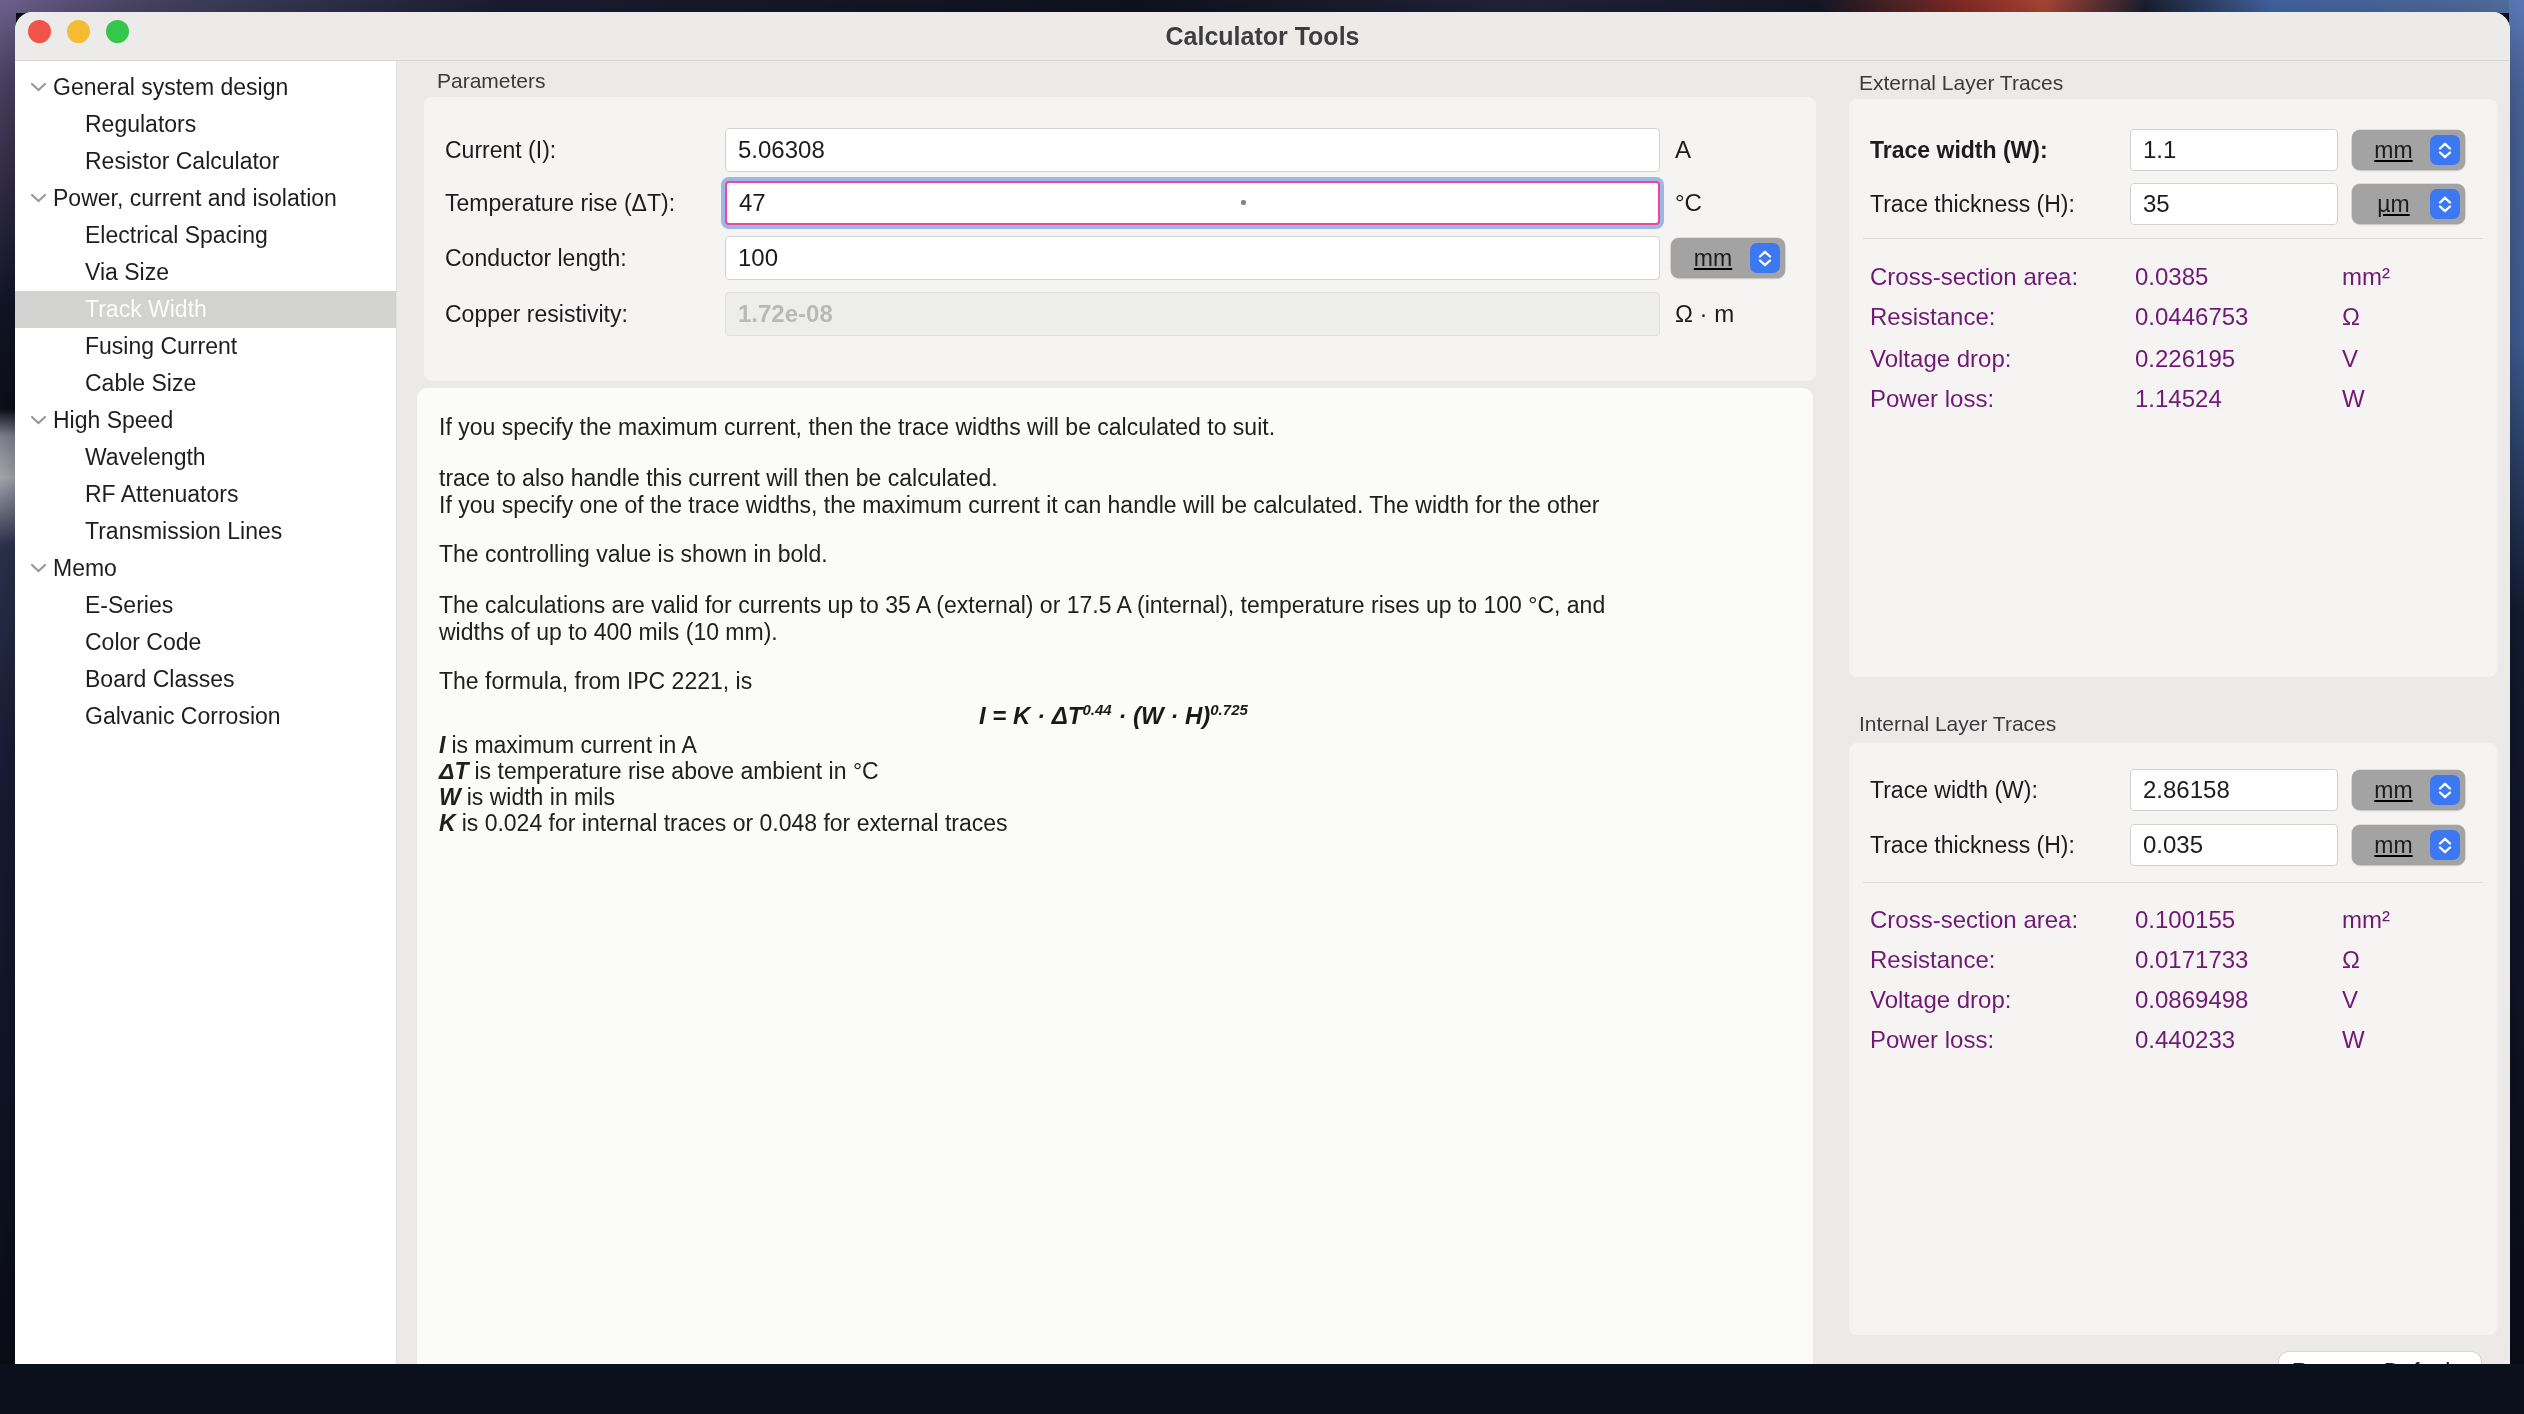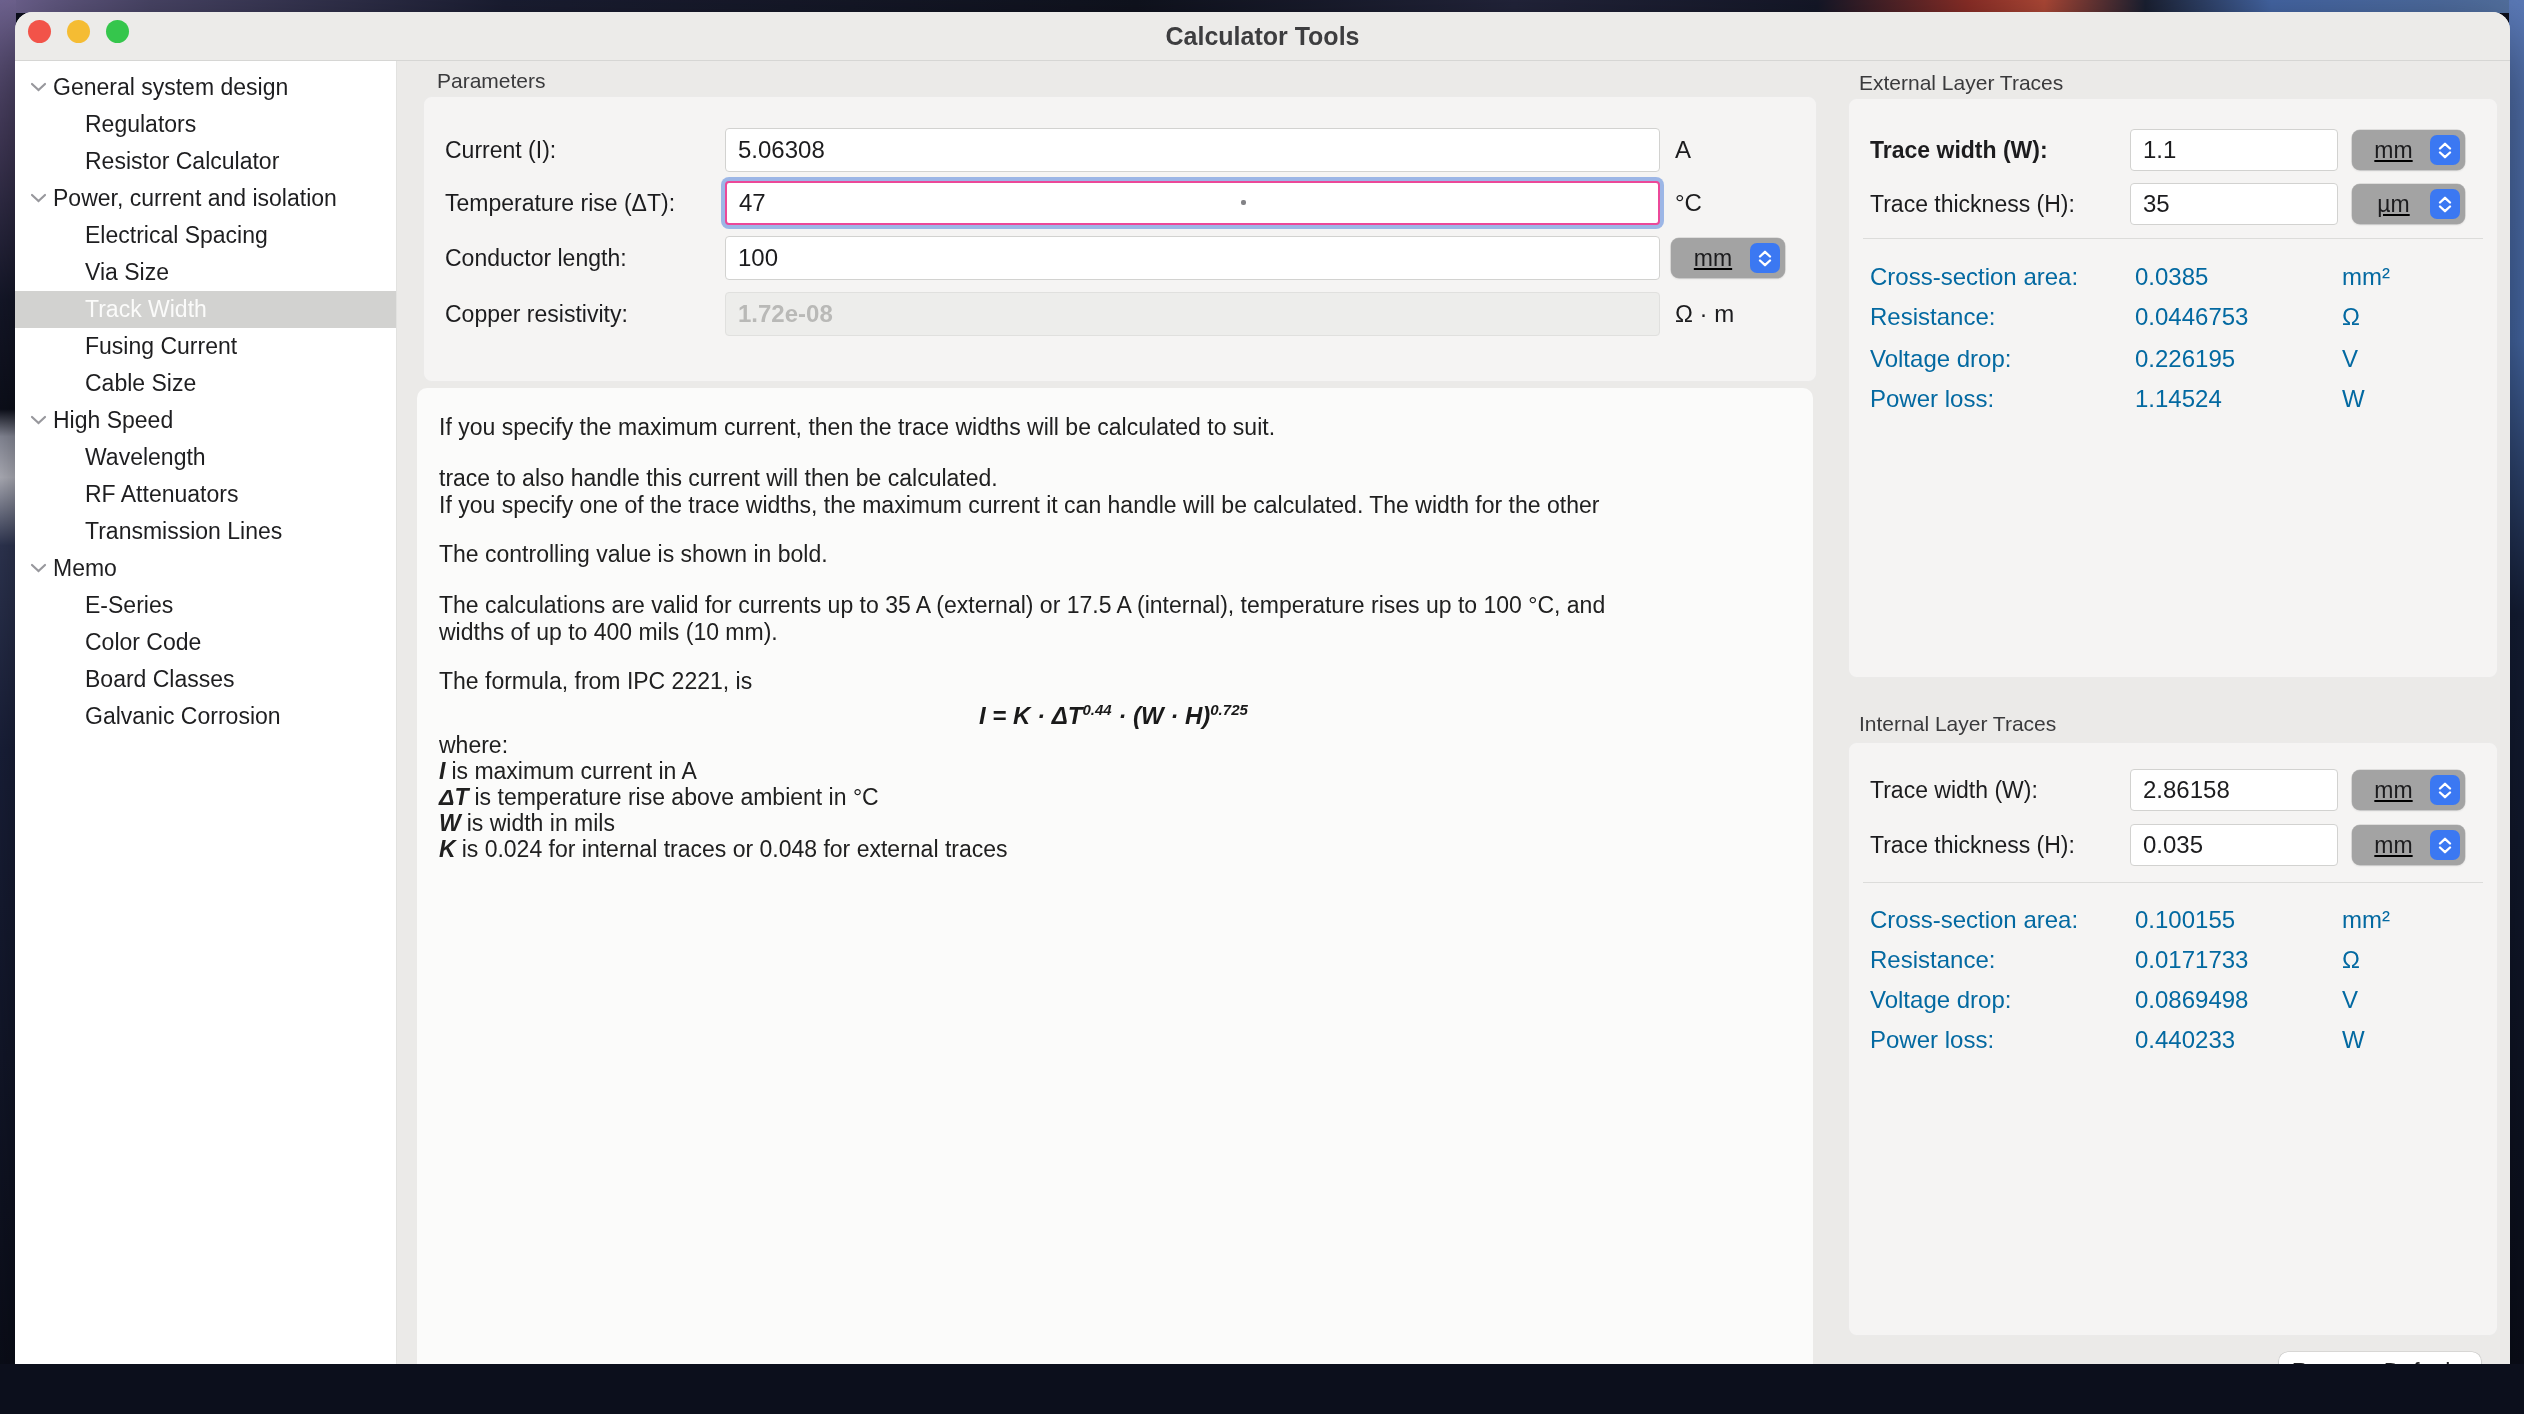--- a/index.html
+++ b/index.html
@@ -40,21 +40,21 @@
   .tinput.small{height:42px;}
   .tinput.focused{border:2px solid #ec4899;box-shadow:0 0 0 4px rgba(125,162,226,.75);}
   .tinput.disabled{background:#ededeb;color:#b9b9b7;border-color:#e0e0de;}
   .unit{position:absolute;font-size:24px;color:#1c1c1e;line-height:46px;white-space:nowrap;}
   .popup{position:absolute;height:40px;background:#a3a3a3;border-radius:8px;display:flex;align-items:center;
     box-shadow:0 0 0 0.5px rgba(0,0,0,.18),0 1px 2px rgba(0,0,0,.12);box-sizing:border-box;padding:0 5px;text-decoration:underline;}
   .ulabel{flex:1;text-align:center;font-size:23px;color:#1c1c1e;}
   .stepper{width:30px;height:30px;border-radius:7px;background:#3b78f2;display:flex;flex-direction:column;
     align-items:center;justify-content:center;gap:1px;flex:none;}
   
-  .rlabel,.rvalue,.runit{position:absolute;font-size:24px;color:#0369a1;line-height:40px;white-space:nowrap;}
+  .rlabel,.rvalue,.runit{position:absolute;font-size:24px;color:#701a75;line-height:40px;white-space:nowrap;}
   .sep{position:absolute;height:1px;background:#dcdcda;}
   
   .help{position:absolute;left:402px;top:376px;width:1396px;height:1002px;background:#fbfbfa;
     border-radius:10px;padding:26px 22px;box-sizing:border-box;font-size:23px;color:#202020;}
   .help p{margin:0 0 24px;line-height:27px;}
   .help .twoline{margin-bottom:22px;}
   .help .twoline span{display:block;}
   .help .nogap{margin-bottom:0;}
   .formula{margin:1px 0 2px 540px;font-weight:700;font-style:italic;font-size:24px;line-height:28px;color:#1a1a1a;}
   .formula sup{font-size:15px;}
@@ -191,21 +191,20 @@
         <span>If you specify one of the trace widths, the maximum current it can handle will be calculated. The width for the other</span>
       </p>
       <p>The controlling value is shown in bold.</p>
       <p class="twoline">
         <span>The calculations are valid for currents up to 35 A (external) or 17.5 A (internal), temperature rises up to 100 °C, and</span>
         <span>widths of up to 400 mils (10 mm).</span>
       </p>
       <p class="nogap">The formula, from IPC 2221, is</p>
       <div class="formula"><span>I = K · ΔT</span><sup>0.44</sup><span> · (W · H)</span><sup>0.725</sup></div>
       <div class="where">
-        <div>where:</div>
         <div><span class="wvar">I</span><span>is maximum current in A</span></div>
         <div><span class="wvar">ΔT</span><span>is temperature rise above ambient in °C</span></div>
         <div><span class="wvar">W</span><span>is width in mils</span></div>
         <div><span class="wvar">K</span><span>is 0.024 for internal traces or 0.048 for external traces</span></div>
       </div>
     </div>
 
     <div class="seclabel" style="left:1844px;top:58px;">External Layer Traces</div>
     <div class="groupbox" style="left:1833px;top:86px;width:650px;height:580px;"></div>
 

